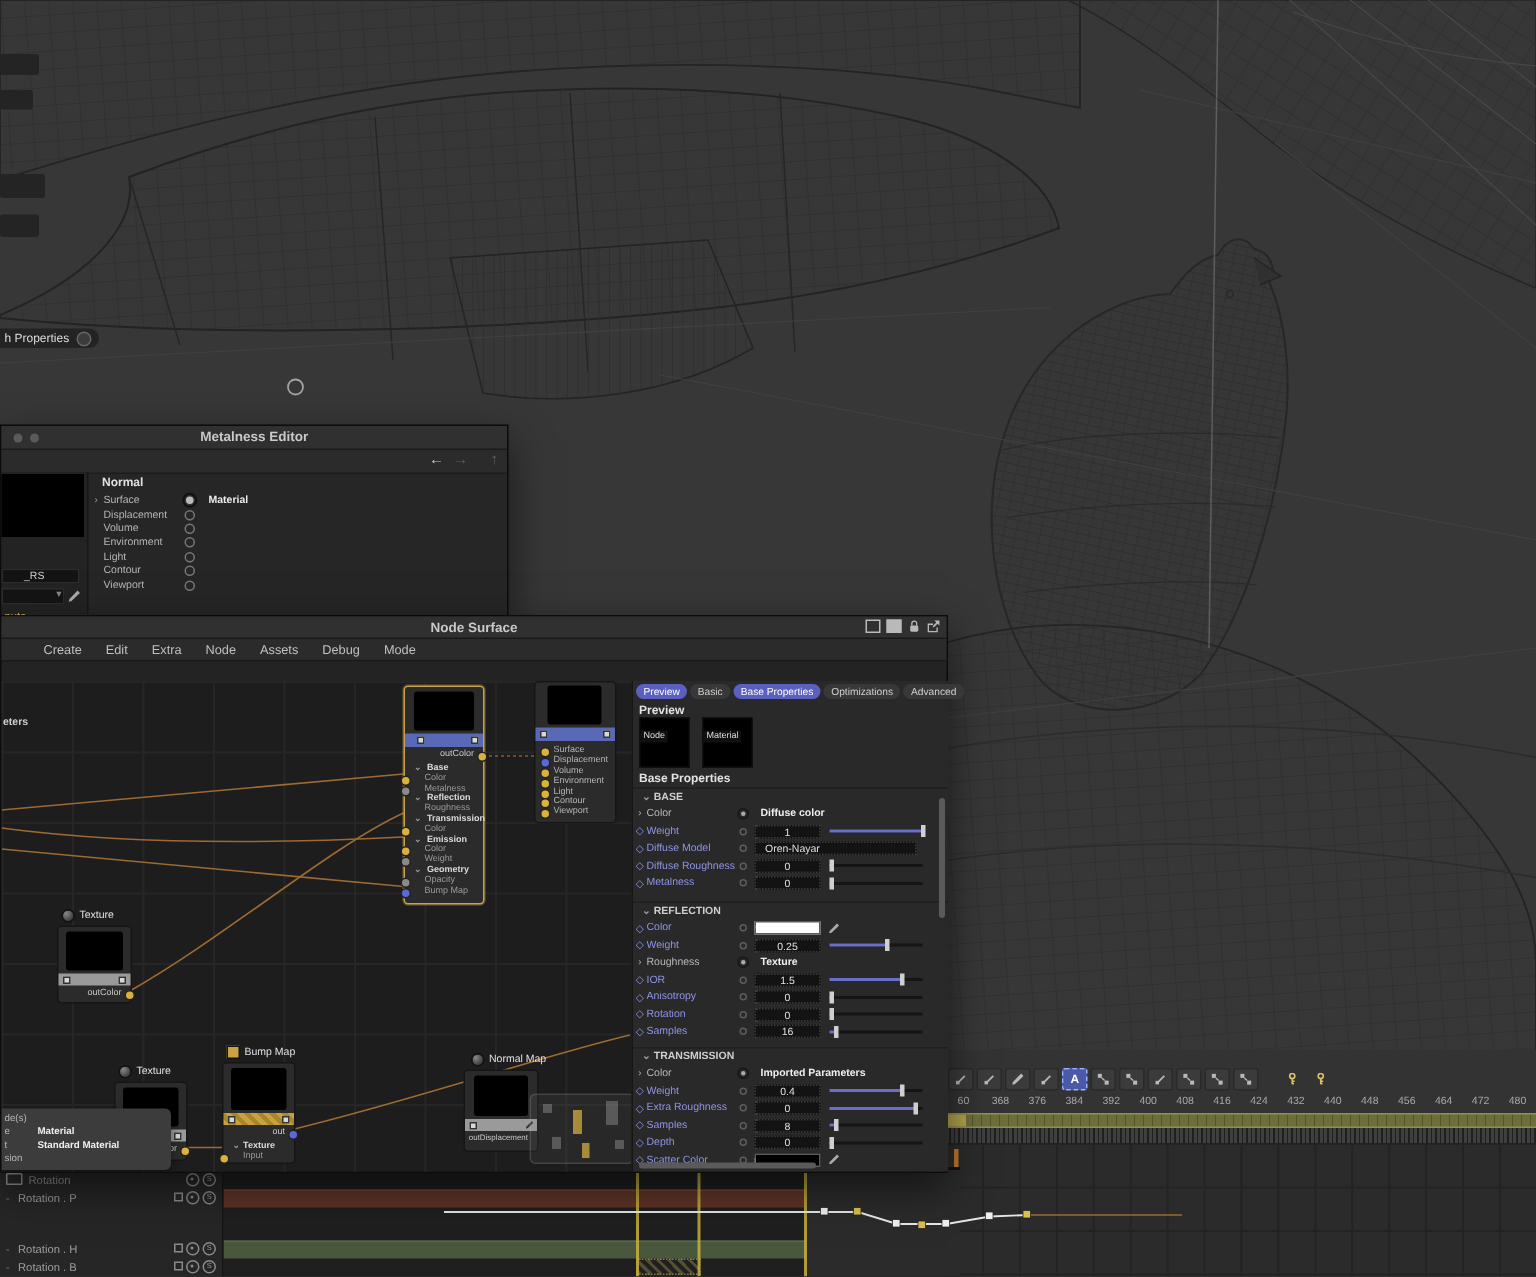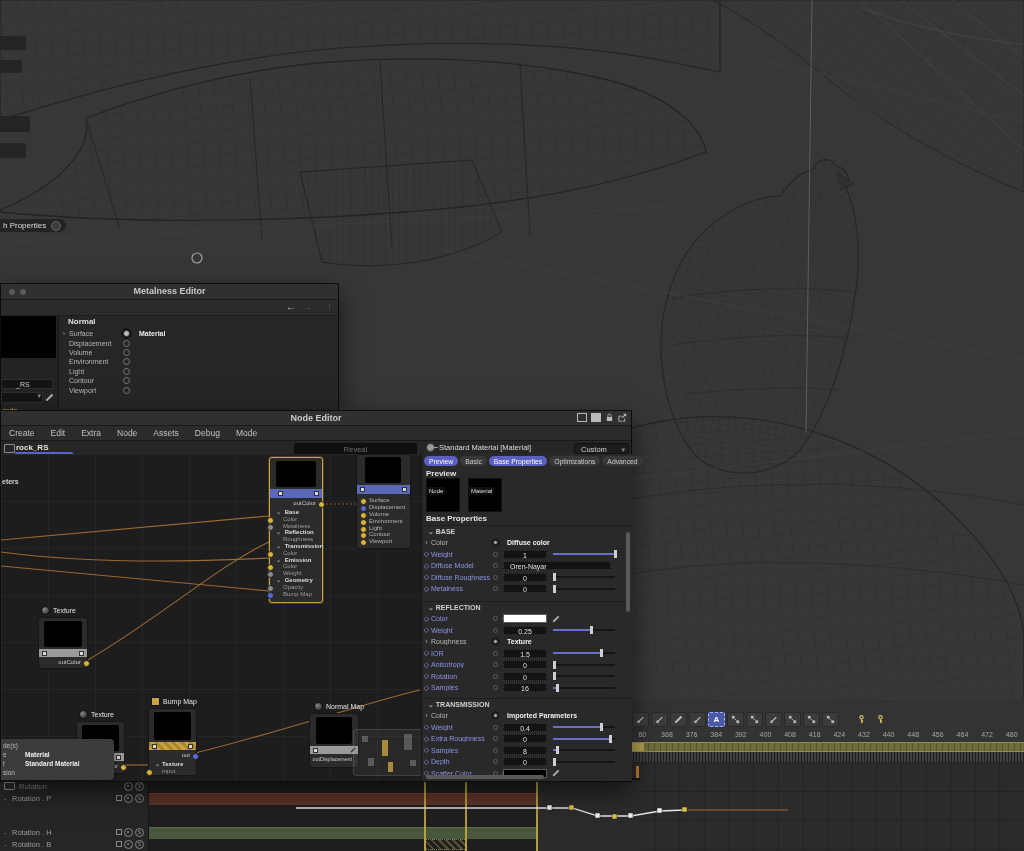--- a/index.html
+++ b/index.html
@@ -48,21 +48,21 @@
 
   
   #node-editor{left:0;top:410px;width:630px;height:370px;z-index:4;background:#232323;}
   .ne-title{height:14px;background:#303030;border-bottom:1px solid #191919;color:#c9c9c9;
     font-size:9px;font-weight:bold;text-align:center;line-height:14px;position:relative;}
   .ne-ticons{position:absolute;right:4px;top:2px;display:flex;gap:4px;color:#b9b9b9;}
   .pane-ic{width:10px;height:9px;border:1px solid #b9b9b9;box-sizing:border-box;}
   .pane-ic.fill{background:#b9b9b9;}
   .ne-ticons svg{width:9px;height:9px;}
   .ne-menu{height:14px;background:#2b2b2b;border-bottom:1px solid #191919;display:flex;align-items:center;
-    padding-left:0;gap:0;}
+    padding-left:20px;gap:0;}
   .mi{font-size:8.5px;color:#c0c0c0;padding:0 8px;}
   .ne-tabbar{position:relative;height:14px;background:#262626;border-bottom:1px solid #141414;}
   .ne-tab{position:absolute;left:15px;top:0;height:13px;line-height:13px;font-size:8px;font-weight:bold;color:#e3e3e3;}
   .ne-tab-ic{position:absolute;left:3px;top:3px;width:9px;height:7px;border:1px solid #8a8a8a;border-radius:1px;}
   .ne-tab-under{position:absolute;left:14px;top:11px;width:58px;height:2.5px;background:#5a61c9;border-radius:2px;}
   .ne-search{position:absolute;left:293px;top:1.5px;width:119px;height:11px;background:#0f0f0f;border:none;
     border-radius:2px;color:#9a9a9a;font-size:7.5px;text-align:center;font-family:"Liberation Sans",sans-serif;}
   .ne-search::placeholder{color:#6e6e6e;}
   .ne-hnode{position:absolute;left:425px;top:2px;display:flex;align-items:center;gap:4px;
     font-size:7.5px;color:#dcdcdc;}
@@ -534,21 +534,21 @@
             <span class="ml">Viewport</span>
             <span class="mc"></span>
             <span class="mv"></span>
           </div>
         </div>
     </div>
   </div>
 
   <div id="node-editor" class="win">
     <div class="ne-title">
-      <span>Node Editor</span>
+      <span>Node Surface</span>
       <span class="ne-ticons">
         <span class="pane-ic"></span>
         <span class="pane-ic fill"></span>
         <svg>
             <use href="#i-lock"></use>
           </svg>
         <svg>
             <use href="#i-ext"></use>
           </svg>
       </span>
@@ -556,31 +556,20 @@
     <div class="ne-menu">
 
     <span class="mi">Create</span>
         <span class="mi">Edit</span>
         <span class="mi">Extra</span>
         <span class="mi">Node</span>
         <span class="mi">Assets</span>
         <span class="mi">Debug</span>
         <span class="mi">Mode</span>
       </div>
-    <div class="ne-tabbar">
-      <span class="ne-tab-ic"></span>
-      <span class="ne-tab">rock_RS</span>
-      <span class="ne-tab-under"></span>
-      <input class="ne-search" placeholder="Reveal" style="">
-      <span class="ne-hnode">
-        <span class="hnode-ic"></span>
-        <span>Standard Material [Material]</span>
-      </span>
-      <span class="ne-custom">Custom</span>
-    </div>
 
     <div class="ne-graph">
       <svg class="abs" width="420" height="327" style="left:0;top:0">
         <g stroke="#9c6a33" stroke-width="1.1" fill="none">
           <path d="M0,86 L268,62"></path>
           <path d="M0,98 C90,110 190,108 268,104"></path>
           <path d="M0,112 L268,137"></path>
           <path d="M85,207 C150,170 220,110 268,88"></path>
           <path d="M122,311 L147,311"></path>
           <path d="M194,299 C280,278 360,250 419,236"></path>

